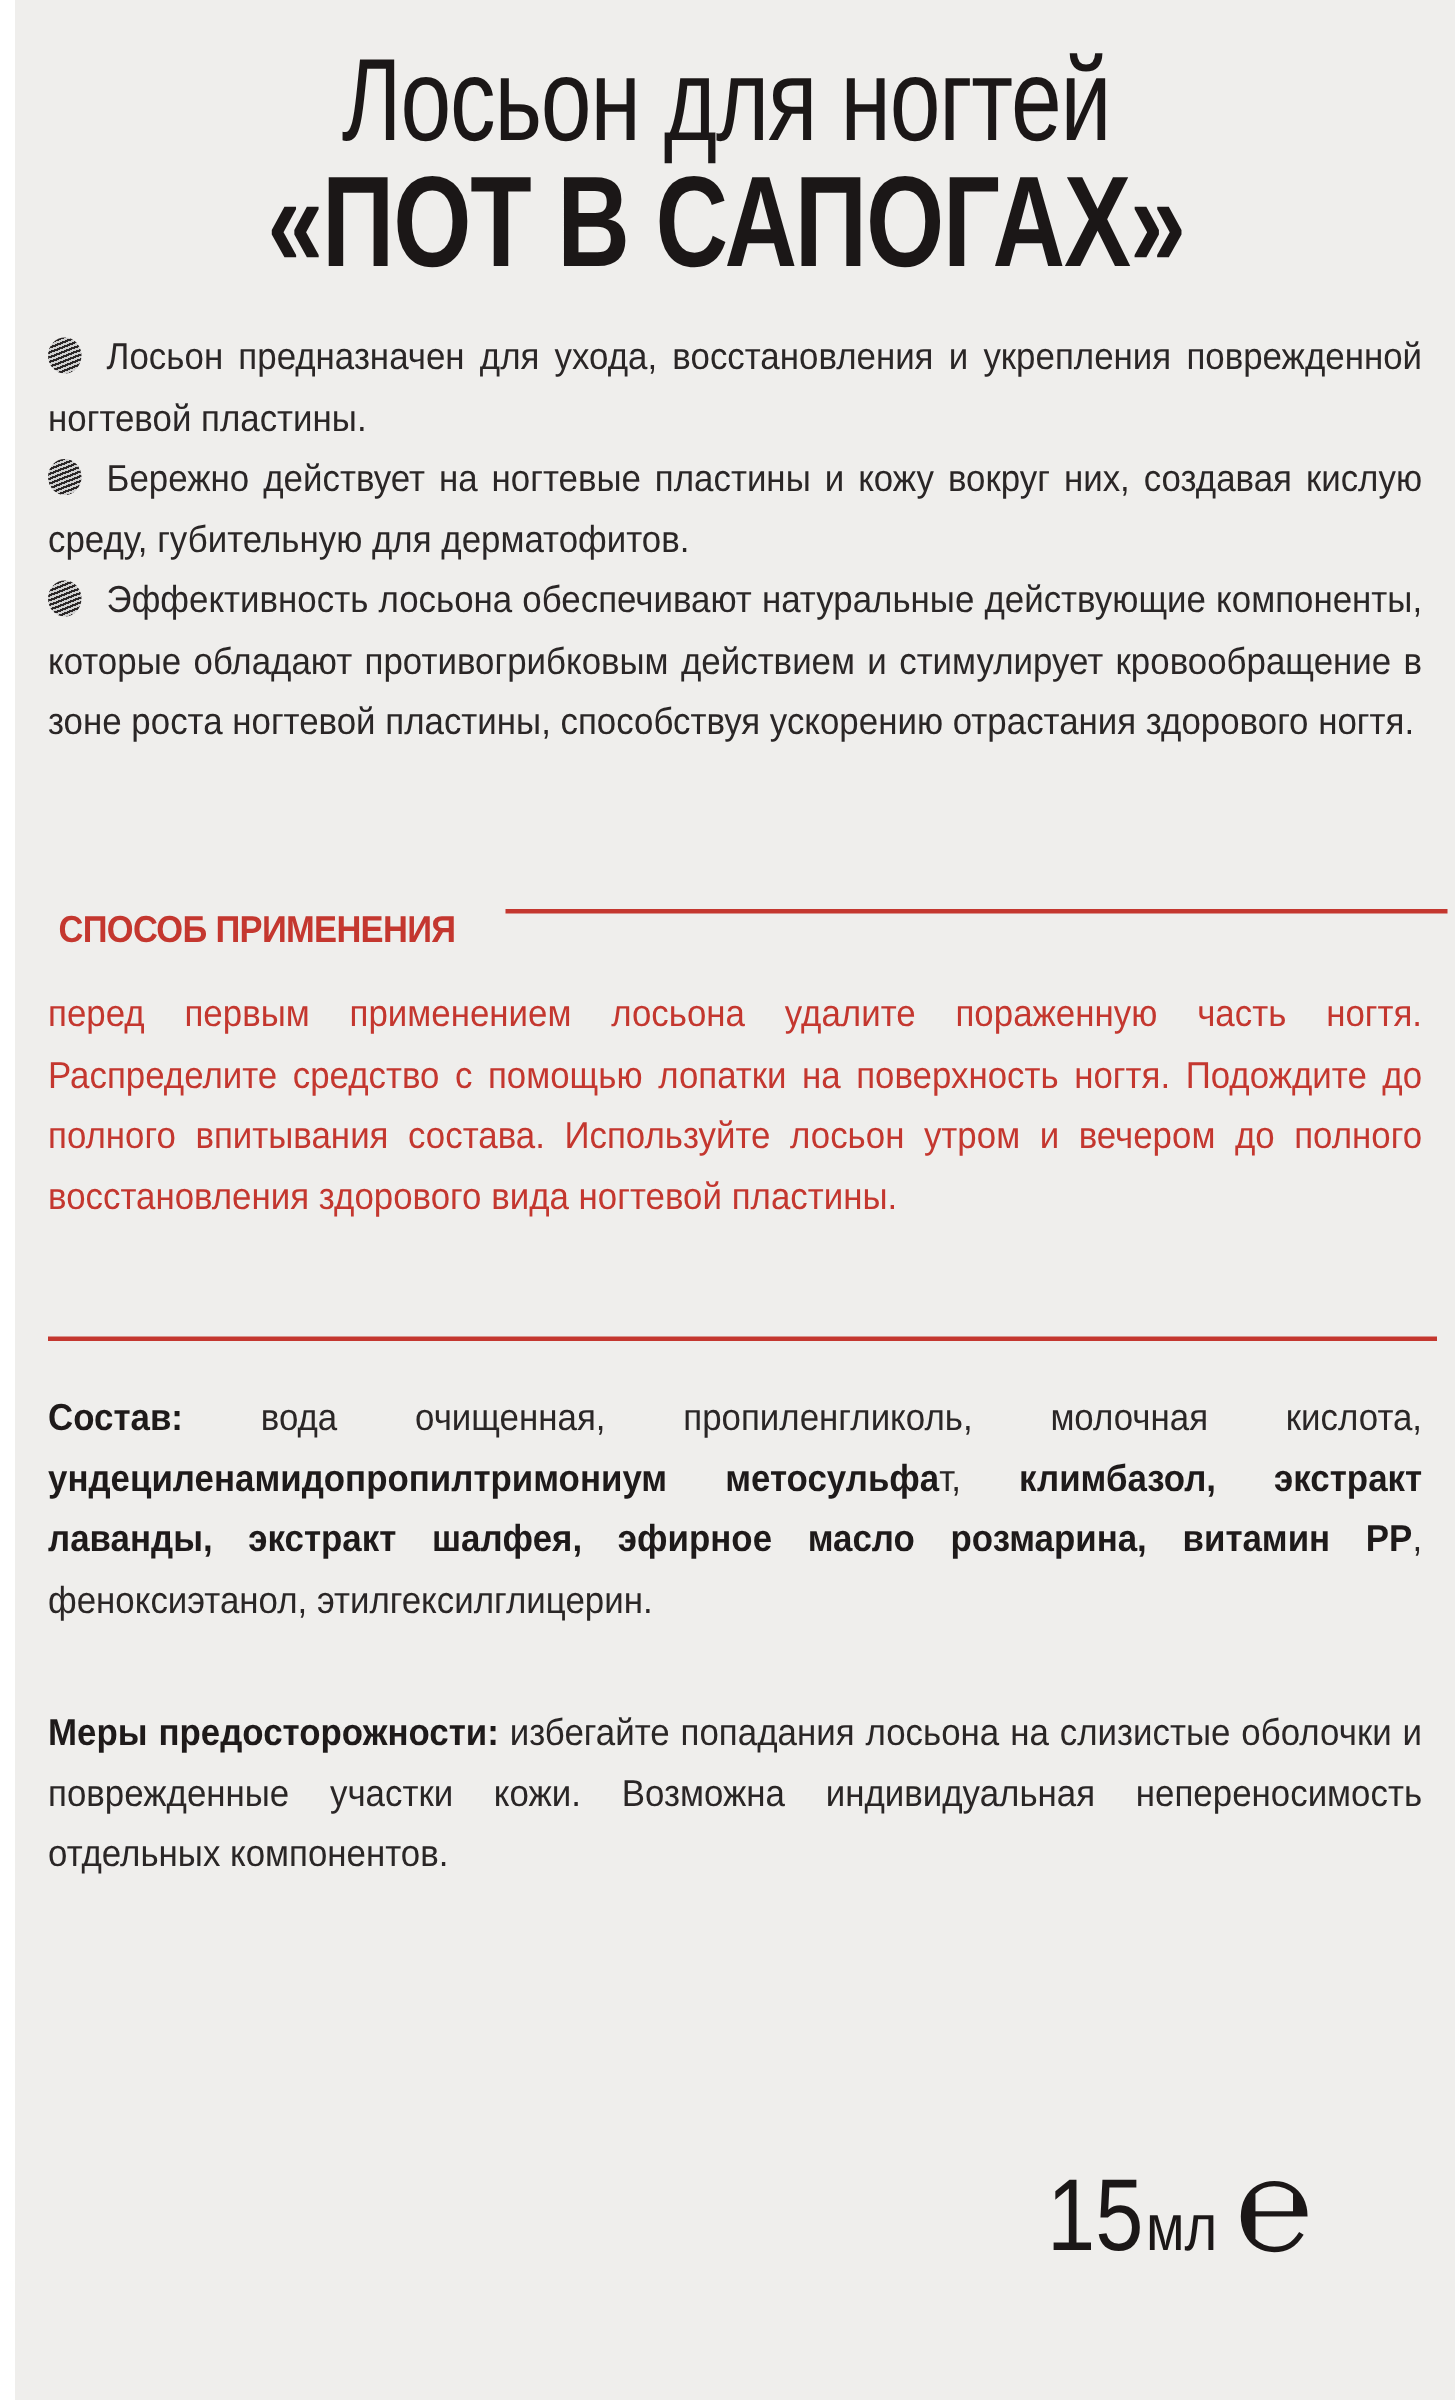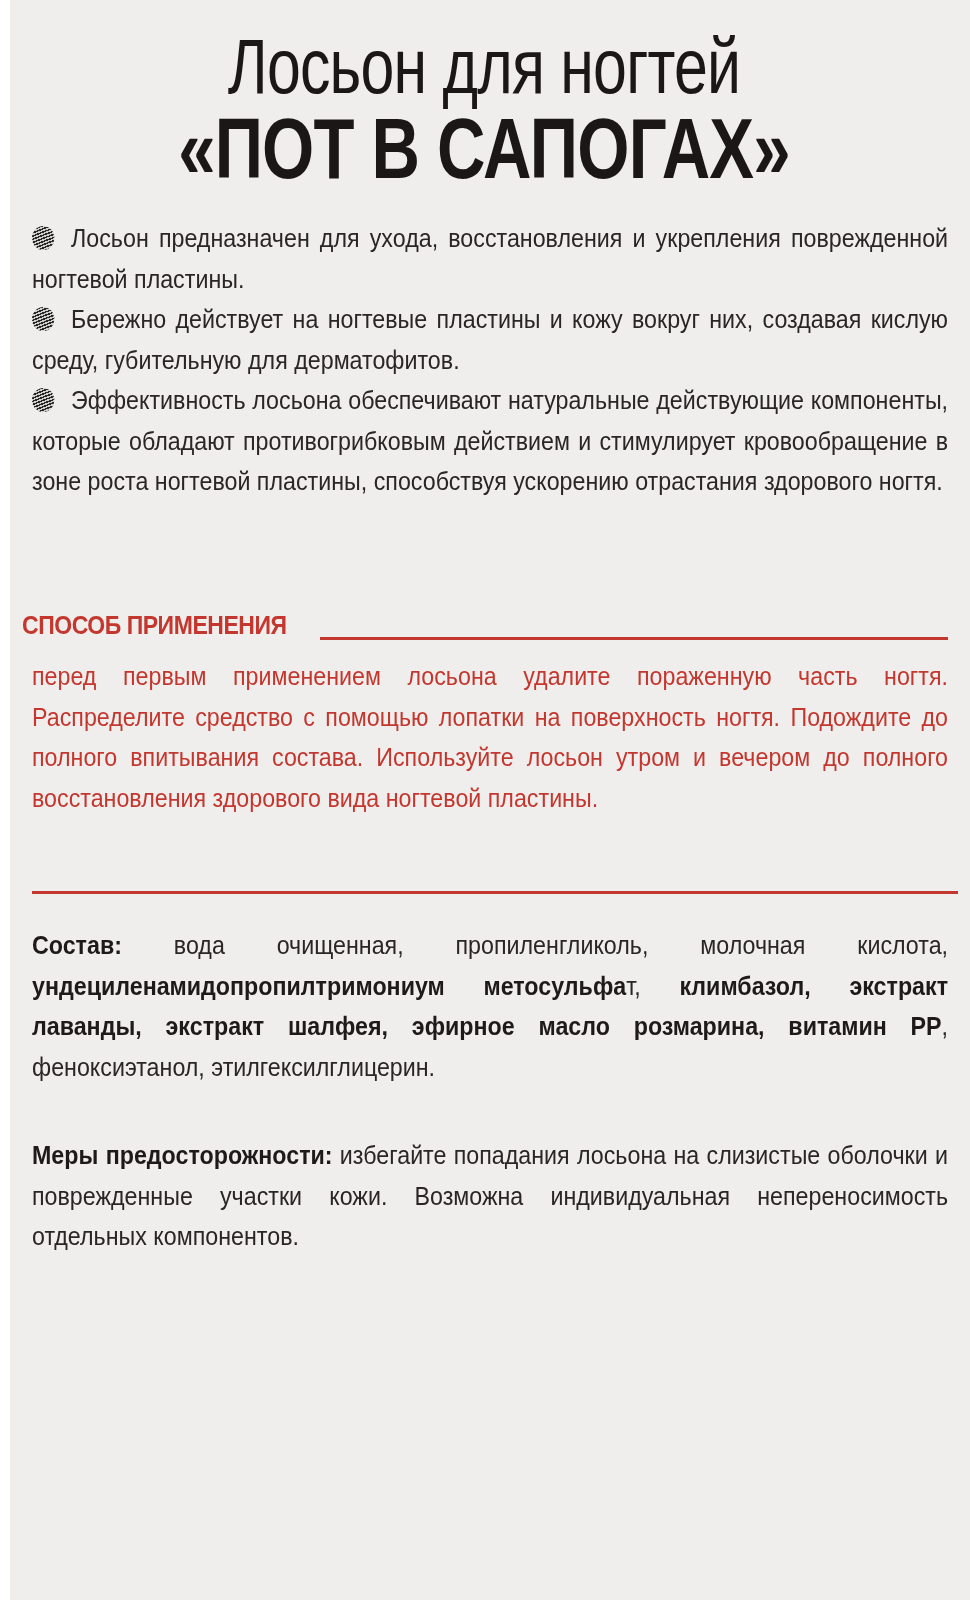--- a/index.html
+++ b/index.html
@@ -24,22 +24,22 @@
     transform: scaleX(0.93); transform-origin: left top;
   }
   .block { position: absolute; left: 22px; width: 985px; }
   .bullet {
     display: inline-block; width: 24px; height: 24px; border-radius: 50%;
     background: repeating-linear-gradient(160deg, #2a2626 0 1.5px, #cfcfcf 1.5px 3px);
     vertical-align: -3px; margin-right: 18px;
   }
   .para { margin: 0; }
   .section-head {
-    position: absolute; left: 12px; top: 606px; width: 926px; height: 34px;
-    display: flex; align-items: flex-end;
+    position: absolute; left: 29px; top: 606px; width: 926px; height: 34px;
+    display: flex; align-items: flex-start;
   }
   .section-head .label {
     font-family: "Liberation Sans", sans-serif; font-weight: bold; color: #c4372f;
     font-size: 25px; letter-spacing: -0.5px; white-space: nowrap; margin-right: 16px;
     transform: scaleX(0.92); transform-origin: left center;
   }
   .section-head .rule { flex: 1; height: 3px; background: #c4372f; margin-left: -6px; }
   .red { color: #c4372f; }
   .hr-red { position: absolute; left: 22px; top: 891px; width: 926px; height: 3px; background: #c4372f; }
   b { font-weight: bold; color: #1e1a1a; }
@@ -86,13 +86,18 @@
   <div class="hr-red"></div>
 
   <div class="block body-text" style="top:925px;">
     <b>Состав:</b><span> вода очищенная, пропиленгликоль, молочная кислота, </span><b>ундециленамидопропилтримониум метосульфа</b><span>т, </span><b>климбазол, экстракт лаванды, экстракт шалфея, эфирное масло розмарина, витамин PP</b><span>, феноксиэтанол, этилгексилглицерин.</span>
   </div>
 
   <div class="block body-text" style="top:1135px;">
     <b>Меры предосторожности:</b><span> избегайте попадания лосьона на слизистые оболочки и поврежденные участки кожи. Возможна индивидуальная непереносимость отдельных компонентов.</span>
   </div>
 
+  <div class="volume">
+    <span class="num">15</span>
+    <span class="unit">мл</span>
+    <span class="estimated">℮</span>
+  </div>
 </div>
 
 </body></html>

